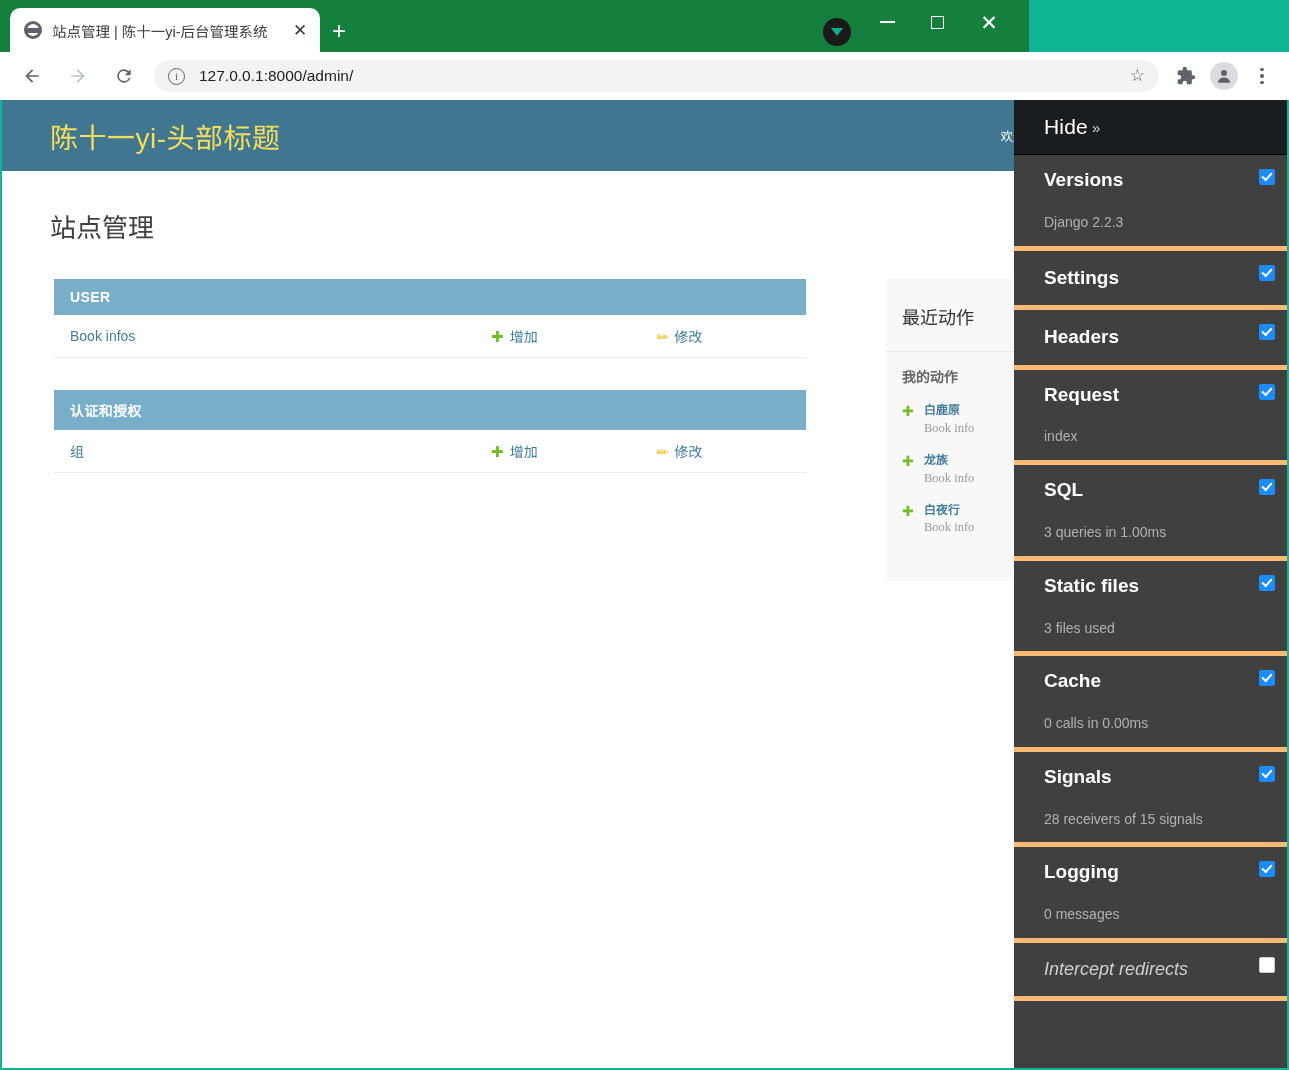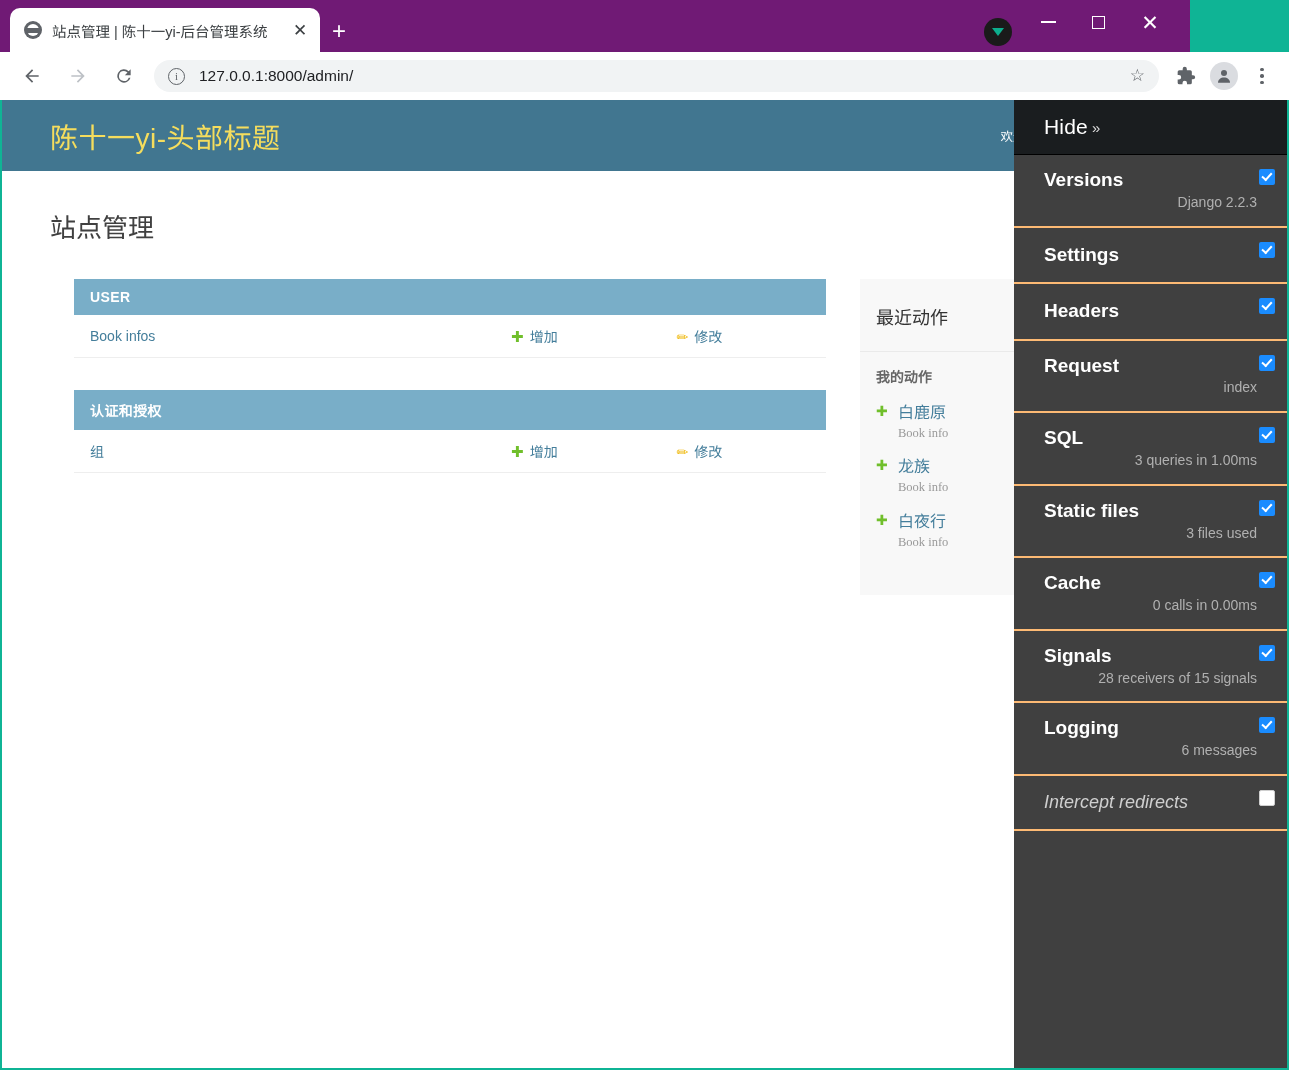--- a/index.html
+++ b/index.html
@@ -15,22 +15,22 @@
   .window {
     position: relative;
     width: 1289px; height: 1070px;
     background: #0fb495;
     overflow: hidden;
   }
 
   
   .tabstrip {
     position: absolute; top: 0; left: 0;
-    width: 1190px; height: 52px;
-    background: #701a75;
+    width: 1029px; height: 52px;
+    background: #15803d;
   }
   .tab {
     position: absolute; left: 10px; top: 8px;
     width: 310px; height: 44px;
     background: #ffffff;
     border-radius: 10px 10px 0 0;
     display: flex; align-items: center;
     padding: 0 6px 0 14px;
     overflow: hidden;
   }
@@ -197,21 +197,22 @@
   }
   .dj-page-title {
     font-size: 26px;
     color: #404040;
     font-weight: normal;
     padding: 36px 0 0 48px;
   }
   .columns {
     display: flex;
     margin-top: 35px;
-    padding-left: 72px;
+    padding-left: 52px;
+    gap: 46px;
   }
   .col-main { width: 752px; flex: 0 0 752px; }
   .col-side { width: 178px; flex: 0 0 178px; margin-left: 34px; }
 
   
   .app-module { margin-bottom: 32px; }
   .app-table { width: 100%; border-collapse: collapse; }
   .app-caption {
     background: #79aec8;
     color: #ffffff;
@@ -284,21 +285,21 @@
     margin-bottom: 15px;
     font-size: 12.5px;
     line-height: 1.35;
   }
   .actionlist li .plus {
     position: absolute; left: 0; top: 0;
     color: #70bf2b;
     font-weight: bold;
     font-size: 14px;
   }
-  .actionlist li a { color: #447e9b; text-decoration: none; font-size: 16px; }
+  .actionlist li a { color: #447e9b; text-decoration: none; font-size: 12px; font-weight: bold; }
   .actionlist li .mini {
     display: block;
     color: #999999;
     font-size: 12.5px;
     margin-top: 1px;
     font-family: "Liberation Serif", serif;
   }
 
   
   .ddt {
@@ -320,36 +321,35 @@
     border-bottom: 1px solid #000;
   }
   .ddt-head .hide-label {
     font-size: 21px;
     color: #ffffff;
     letter-spacing: .2px;
   }
   .ddt-head .chev { font-size: 15px; color: #dddddd; margin-left: 4px; }
   .ddt-panel {
     position: relative;
-    padding: 12px 30px 14px 30px;
-    border-bottom: 2px solid #fdba74;
+    padding: 12px 22px 14px 30px;
+    border-bottom: 5px solid #fdba74;
     min-height: 50px;
   }
   .ddt-panel .p-title {
     font-size: 19px;
     font-weight: bold;
     color: #ffffff;
     line-height: 1.35;
   }
   .ddt-panel .p-sub {
     font-size: 14px;
     color: #b0b0b0;
-    margin-top: 0;
+    margin-top: 20px;
     line-height: 1.35;
-    text-align: right;
   }
   .ddt-panel.compact { min-height: 0; padding-top: 14px; padding-bottom: 15px; }
   .ddt-check {
     position: absolute;
     right: 12px; top: 14px;
     width: 16px; height: 16px;
     background: #1a8cff;
     border-radius: 2px;
     display: flex; align-items: center; justify-content: center;
   }
@@ -579,21 +579,21 @@
     </div>
 
     <div class="ddt-panel">
       <div class="p-title">Signals</div>
       <div class="p-sub">28 receivers of 15 signals</div>
       <span class="ddt-check"></span>
     </div>
 
     <div class="ddt-panel">
       <div class="p-title">Logging</div>
-      <div class="p-sub">6 messages</div>
+      <div class="p-sub">0 messages</div>
       <span class="ddt-check"></span>
     </div>
 
     <div class="ddt-panel compact">
       <div class="p-title italic">Intercept redirects</div>
       <span class="ddt-check off"></span>
     </div>
   </div>
 
 </div>

